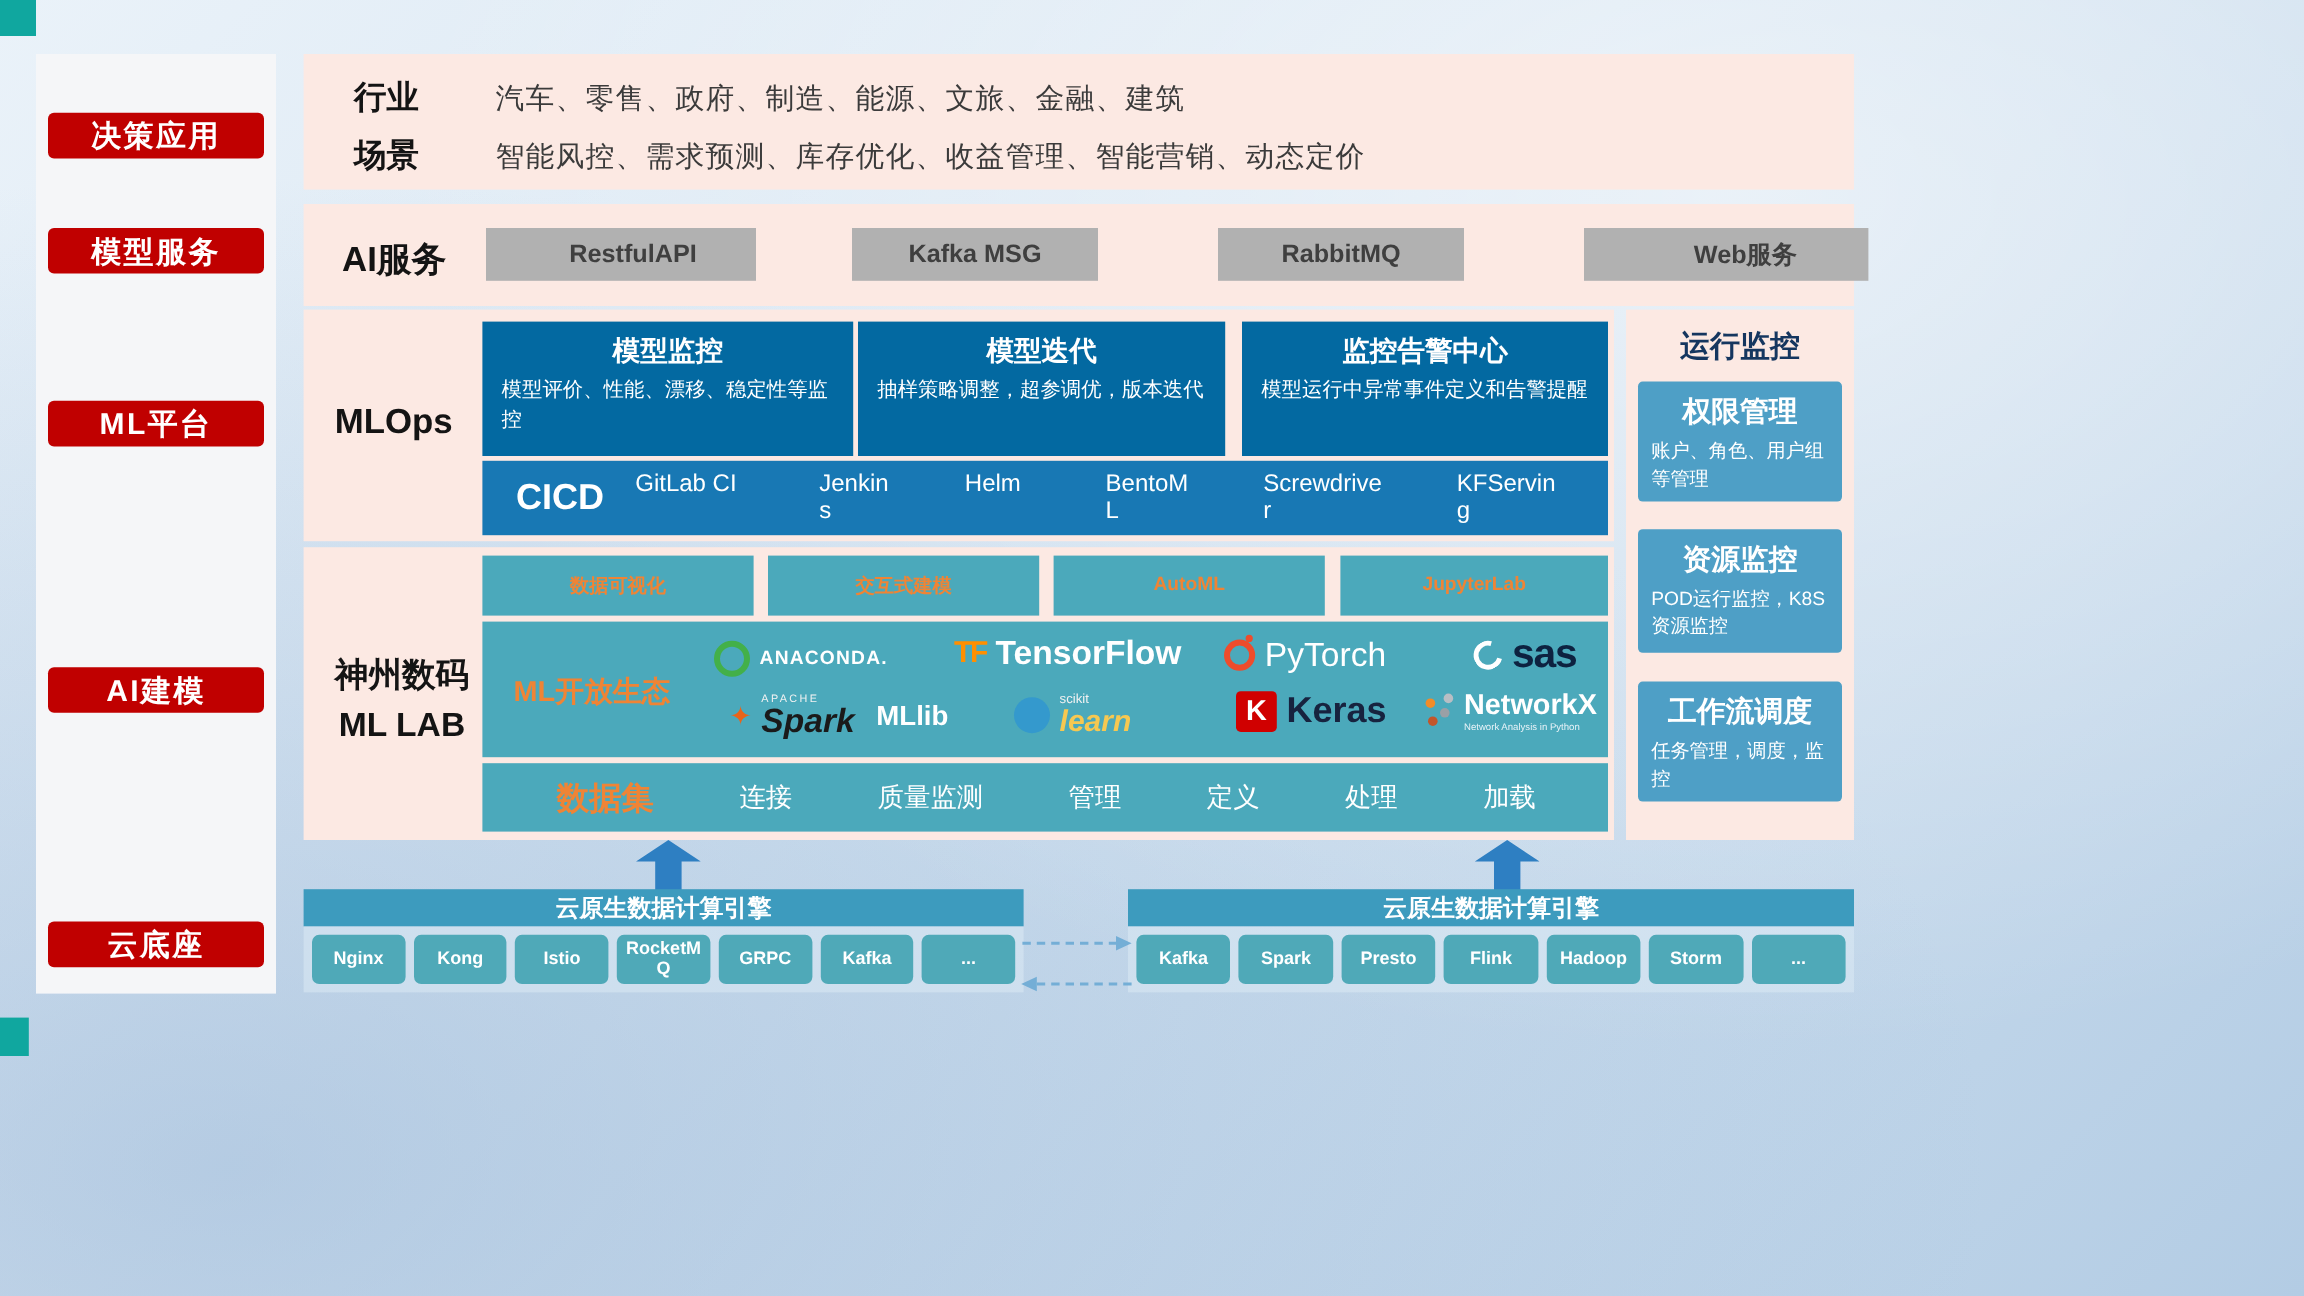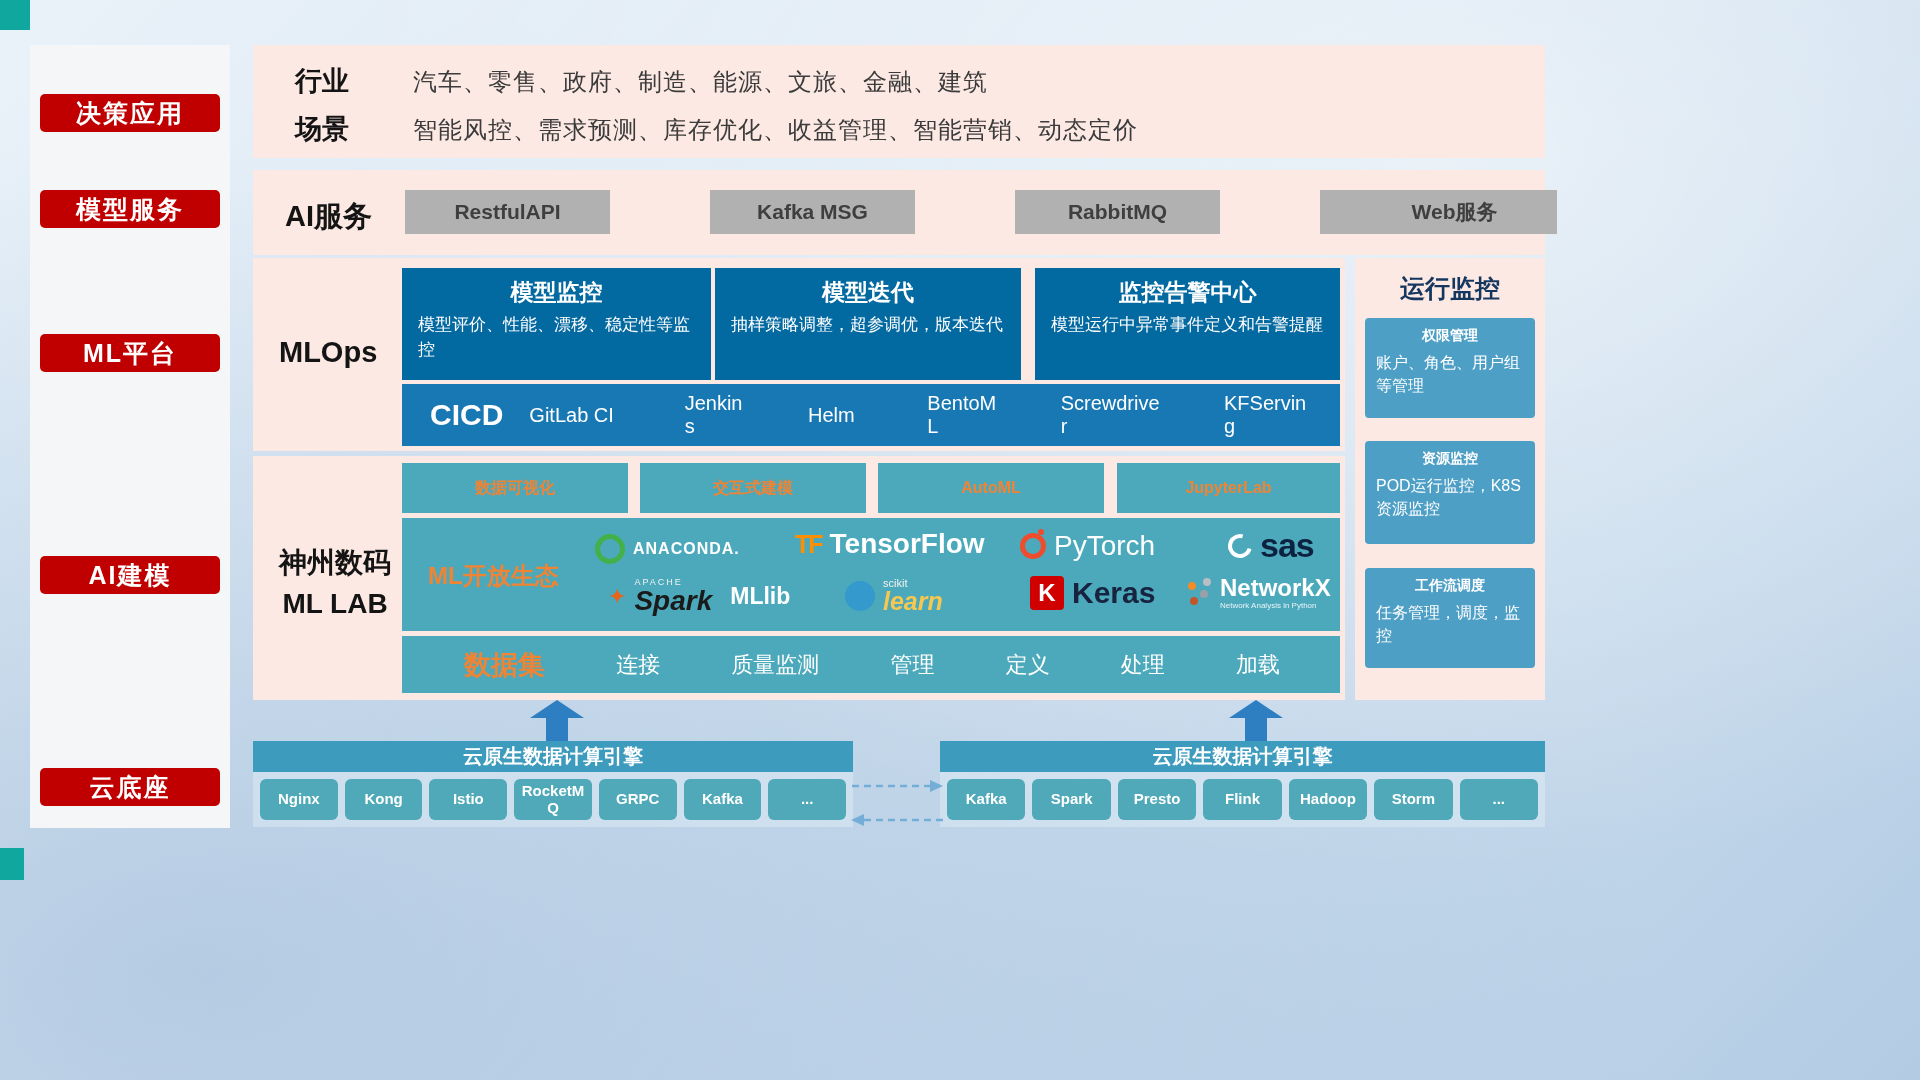--- a/index.html
+++ b/index.html
@@ -19,28 +19,28 @@
   .row-label{font-size:27px;font-weight:bold;color:#141414;}
   .row-value{font-size:24px;color:#3b3b3b;letter-spacing:1px;}
   .section-label{font-size:29px;font-weight:bold;color:#141414;}
   .gray-btn{width:205px;height:44px;background:#b1b1b1;color:#3f3f3f;font-weight:bold;
     font-size:21px;display:flex;align-items:center;justify-content:center;}
   .blue-card{background:#0369a1;color:#fff;}
   .blue-card .bc-title{font-size:23px;font-weight:bold;text-align:center;padding-top:9px;}
   .blue-card .bc-desc{font-size:17px;line-height:1.45;padding:5px 16px 0 16px;text-align:left;}
   .cicd-bar{background:#1878b4;color:#fff;display:flex;align-items:center;}
   .cicd-title{font-size:30px;font-weight:bold;margin:0 26px 0 28px;}
-  .cicd-items{flex:1;display:flex;justify-content:space-between;align-items:center;padding-right:30px;}
+  .cicd-items{flex:1;display:flex;justify-content:space-between;padding-right:40px;}
   .cicd-item{font-size:20px;line-height:1.15;word-break:break-all;text-align:left;}
   .teal-box{background:#4ba9bb;}
   .tool-btn{height:50px;display:flex;align-items:center;justify-content:center;
     color:#ef8435;font-size:16px;font-weight:bold;background:#4ba9bb;}
   .orange-label{color:#ef8435;font-weight:bold;}
   .mon-card{left:10px;width:170px;background:#4e9fc6;color:#fff;border-radius:4px;}
-  .mon-card .mc-title{font-size:14px;font-weight:bold;text-align:center;padding-top:9px;}
+  .mon-card .mc-title{font-size:24px;font-weight:bold;text-align:center;padding-top:9px;}
   .mon-card .mc-desc{font-size:16px;line-height:1.45;padding:6px 11px 0 11px;}
   .banner{background:#3d9bbe;color:#fff;font-size:20px;font-weight:bold;
     display:flex;align-items:center;justify-content:center;height:31px;}
   .chip-row{display:flex;gap:7px;padding:7px;background:rgba(222,236,246,0.5);box-sizing:border-box;}
   .chip{flex:1;background:#4fa9b8;border-radius:6px;color:#fff;font-weight:bold;font-size:15px;
     display:flex;align-items:center;justify-content:center;text-align:center;line-height:1.1;
     padding:2px 3px;word-break:break-all;}
   .logo{position:absolute;display:flex;align-items:center;gap:8px;color:#fff;}
   .ring-green{width:20px;height:20px;border:5px solid #43b049;border-radius:50%;}
   .tf-letters{color:#ff8f00;font-weight:900;font-size:25px;letter-spacing:-2px;}
@@ -85,21 +85,21 @@
 
   <div class="abs panel" style="left:253px;top:45px;width:1292px;height:113px;">
     <div class="abs row-label" style="left:42px;top:18px;">行业</div>
     <div class="abs row-value" style="left:160px;top:21px;">汽车、零售、政府、制造、能源、文旅、金融、建筑</div>
     <div class="abs row-label" style="left:42px;top:66px;">场景</div>
     <div class="abs row-value" style="left:160px;top:69px;">智能风控、需求预测、库存优化、收益管理、智能营销、动态定价</div>
   </div>
 
   <div class="abs panel" style="left:253px;top:170px;width:1292px;height:85px;">
     <div class="abs section-label" style="left:32px;top:27px;">AI服务</div>
-    <div class="abs gray-btn" style="left:152px;top:20px;">RestfulAPI</div>
+    <div class="abs gray-btn" style="left:152px;top:20px;padding-left:20px;">RestfulAPI</div>
     <div class="abs gray-btn" style="left:457px;top:20px;">Kafka MSG</div>
     <div class="abs gray-btn" style="left:762px;top:20px;">RabbitMQ</div>
     <div class="abs gray-btn" style="left:1067px;top:20px;padding-left:32px;">Web服务</div>
   </div>
 
   <div class="abs panel" style="left:253px;top:258px;width:1092px;height:193px;">
     <div class="abs section-label" style="left:26px;top:78px;">MLOps</div>
 
     <div class="abs blue-card" style="left:149px;top:10px;width:309px;height:112px;">
       <div class="bc-title">模型监控</div>

